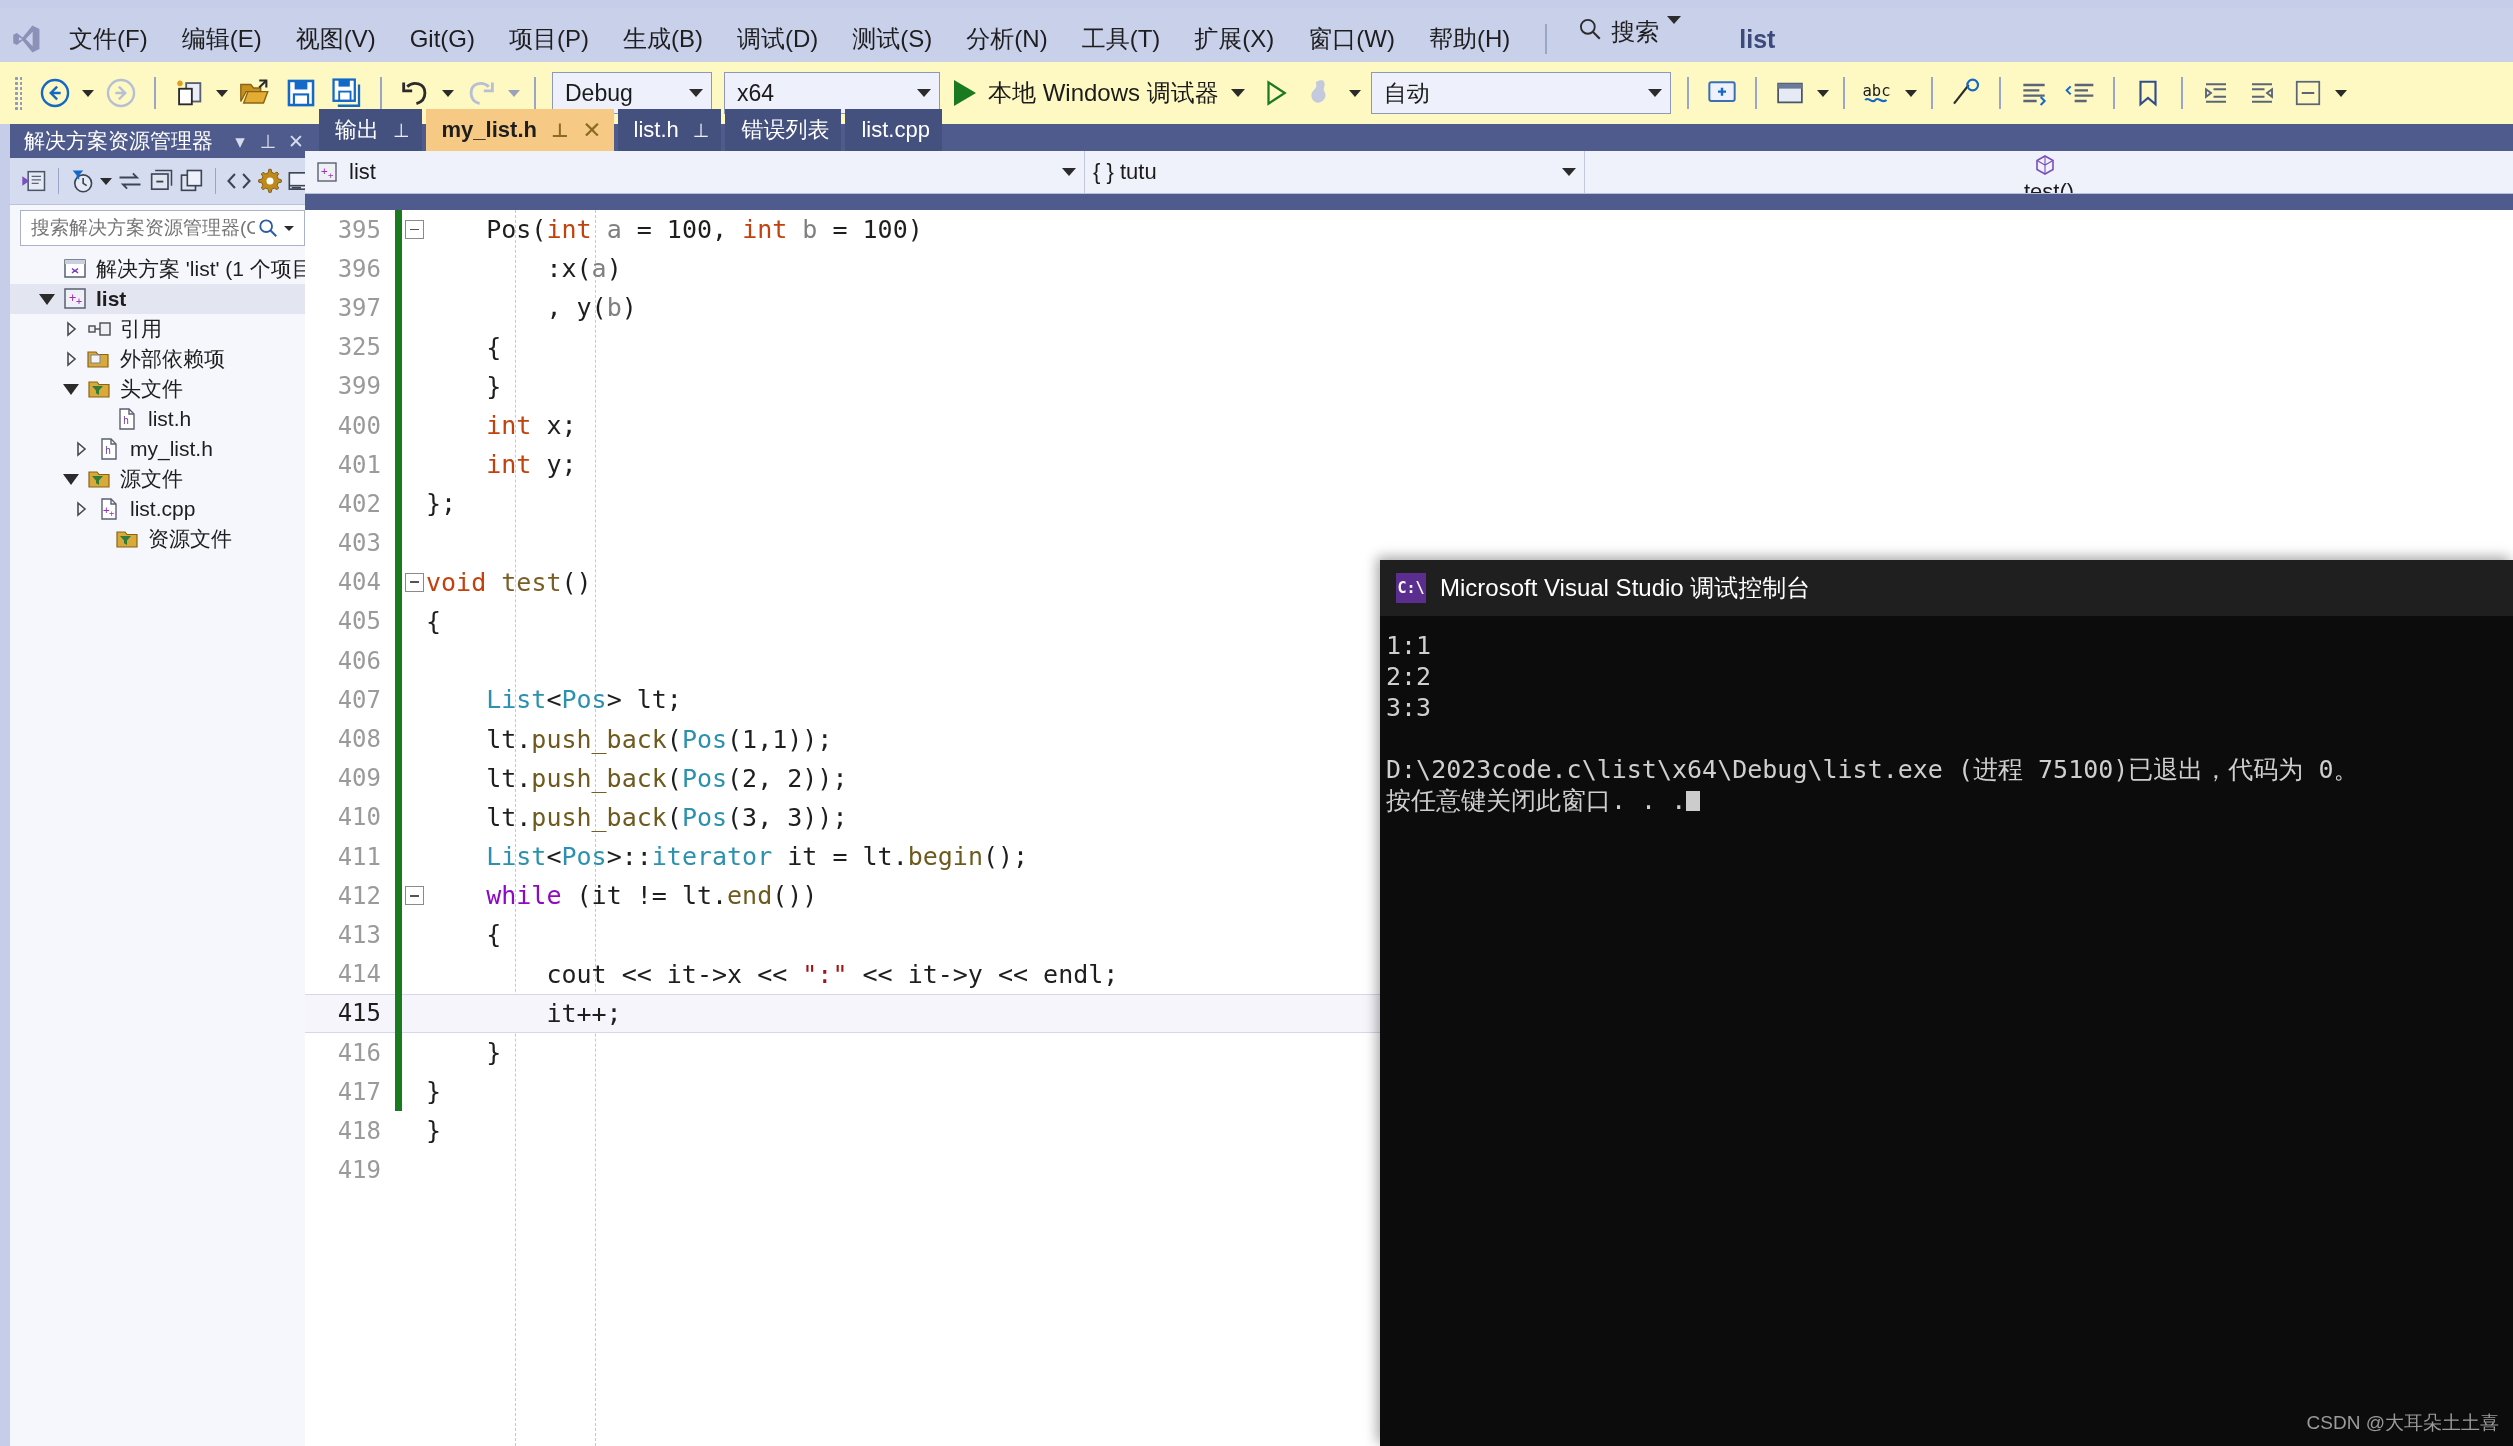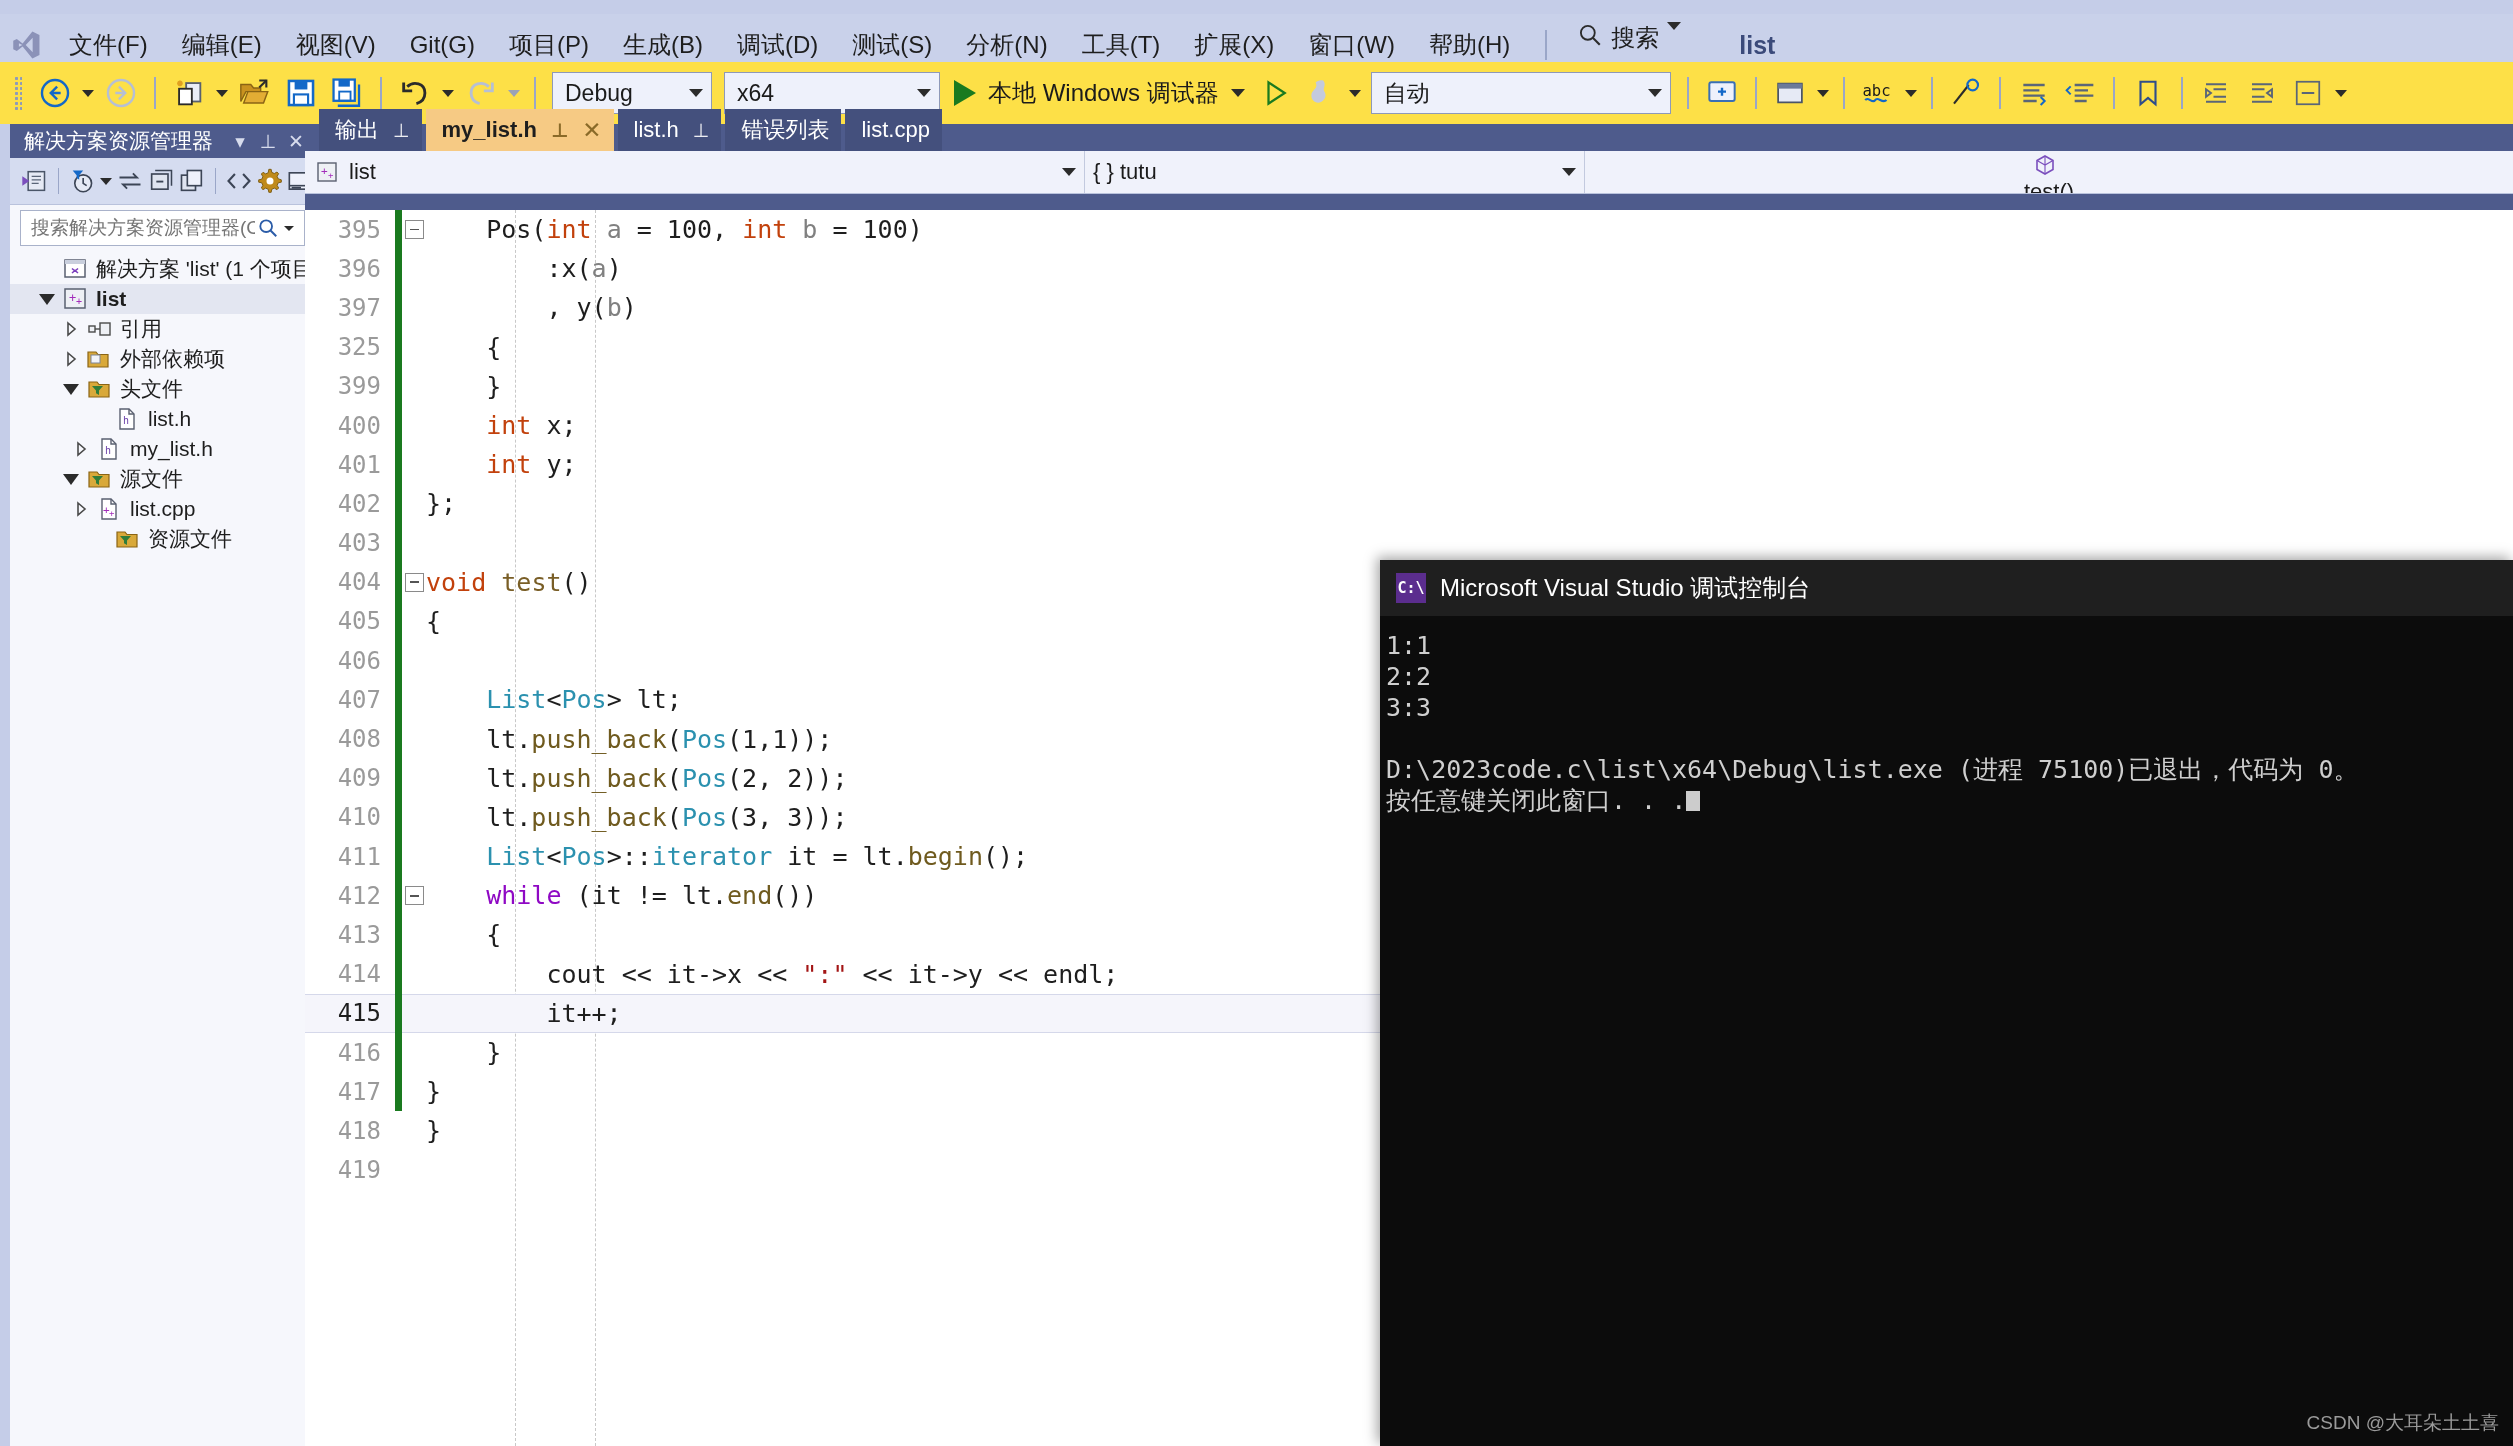--- a/index.html
+++ b/index.html
@@ -5,33 +5,33 @@
   html,body{margin:0;padding:0;}
   body{
     width:2513px;height:1446px;overflow:hidden;
     background:#ffffff;
     font-family:"Liberation Sans","DejaVu Sans",sans-serif;
     -webkit-font-smoothing:antialiased;
   }
   .app{position:relative;width:2513px;height:1446px;background:#c5cde8;}
 
   
-  .menubar{position:absolute;left:0;top:14px;width:2513px;height:62px;background:#c9d1ea;display:flex;align-items:center;}
+  .menubar{position:absolute;left:0;top:8px;width:2513px;height:62px;background:#c9d1ea;display:flex;align-items:center;}
   .vs-logo{width:52px;height:62px;display:flex;align-items:center;justify-content:center;}
   .vs-logo svg{width:34px;height:34px;}
   .menu-item{font-size:24px;color:#1e1e1e;padding:0 17px;height:62px;display:flex;align-items:center;white-space:nowrap;}
   .menu-sep{width:2px;height:30px;background:#9aa6c8;margin:0 18px;}
   .search-box{display:flex;gap:8px;padding:0 12px;height:46px;}
   .search-box .mag{width:26px;height:26px;}
   .search-lbl{font-size:24px;color:#1e1e1e;}
   .caret-dn{width:0;height:0;border-left:7px solid transparent;border-right:7px solid transparent;border-top:8px solid #2b2b2b;}
   .sol-name{font-size:25px;font-weight:bold;color:#3b4a7a;margin-left:46px;}
 
   
-  .toolbar{position:absolute;left:0;top:62px;width:2513px;height:62px;background:#fde047;display:flex;align-items:center;}
+  .toolbar{position:absolute;left:0;top:62px;width:2513px;height:62px;background:#fef9c3;display:flex;align-items:center;}
   .grip{width:8px;height:34px;margin:0 10px 0 14px;
         background-image:radial-gradient(#8e9ab9 1.4px, transparent 1.5px);
         background-size:5px 5px;}
   .tb-btn{width:46px;height:46px;display:flex;align-items:center;justify-content:center;position:relative;}
   .tb-btn svg{display:block;}
   .tb-caret{width:20px;height:46px;display:flex;align-items:center;justify-content:center;}
   .tb-caret i{width:0;height:0;border-left:6px solid transparent;border-right:6px solid transparent;border-top:7px solid #2b2b2b;display:block;}
   .tb-caret.dim i{border-top-color:#9aa2b8;}
   .tb-sep{width:2px;height:32px;background:#9aa6c8;margin:0 10px;}
   .combo{height:42px;background:#eef1fb;border:1.5px solid #8e99b8;display:flex;align-items:center;

